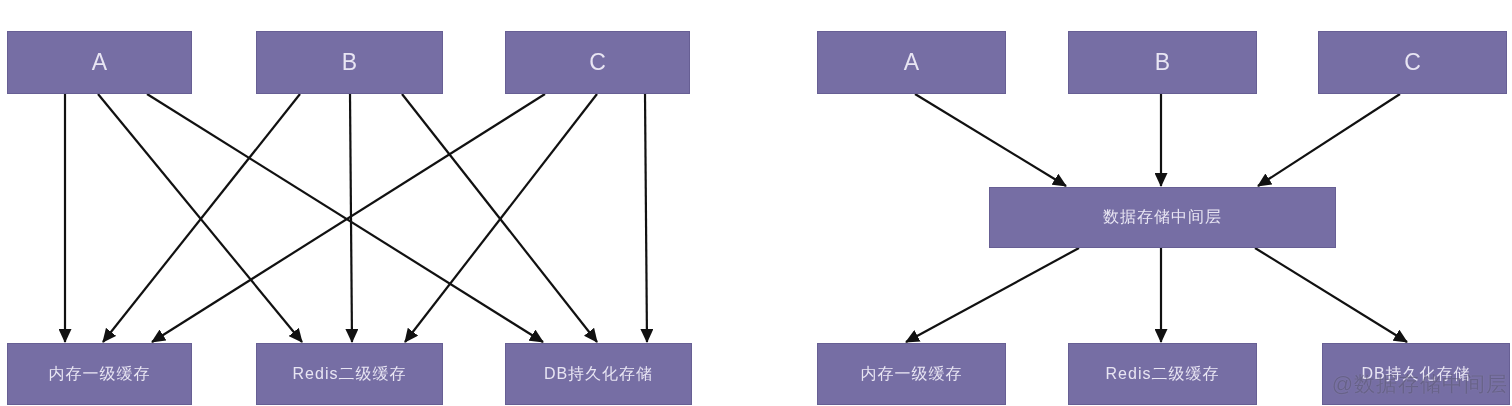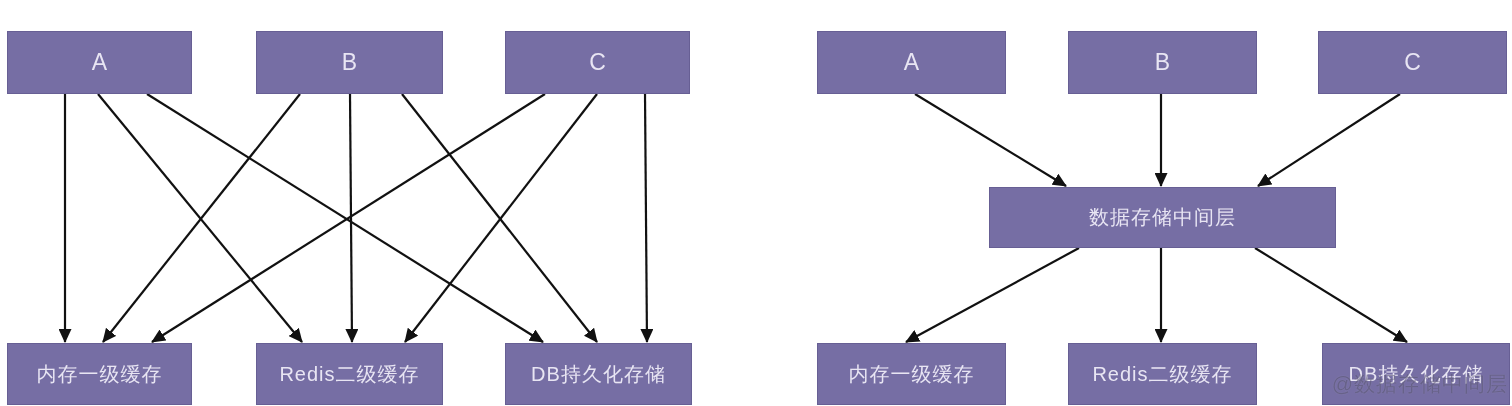--- a/index.html
+++ b/index.html
@@ -21,21 +21,21 @@
   .node {
     position: absolute;
     z-index: 2;
     background: #766ea4;
     border: 1px solid rgba(40, 30, 80, 0.18);
     box-sizing: border-box;
     color: #e8e5f3;
     display: flex;
     align-items: center;
     justify-content: center;
-    font-size: 20px;
+    font-size: 16px;
     letter-spacing: 1px;
     white-space: nowrap;
   }
   .node.letter { font-size: 23px; letter-spacing: 0; }
   
   .l-top-a    { left: 7px;   top: 31px;  width: 185px; height: 63px; }
   .l-top-b    { left: 256px; top: 31px;  width: 187px; height: 63px; }
   .l-top-c    { left: 505px; top: 31px;  width: 185px; height: 63px; }
   .l-bot-mem  { left: 7px;   top: 343px; width: 185px; height: 62px; }
   .l-bot-red  { left: 256px; top: 343px; width: 187px; height: 62px; }

